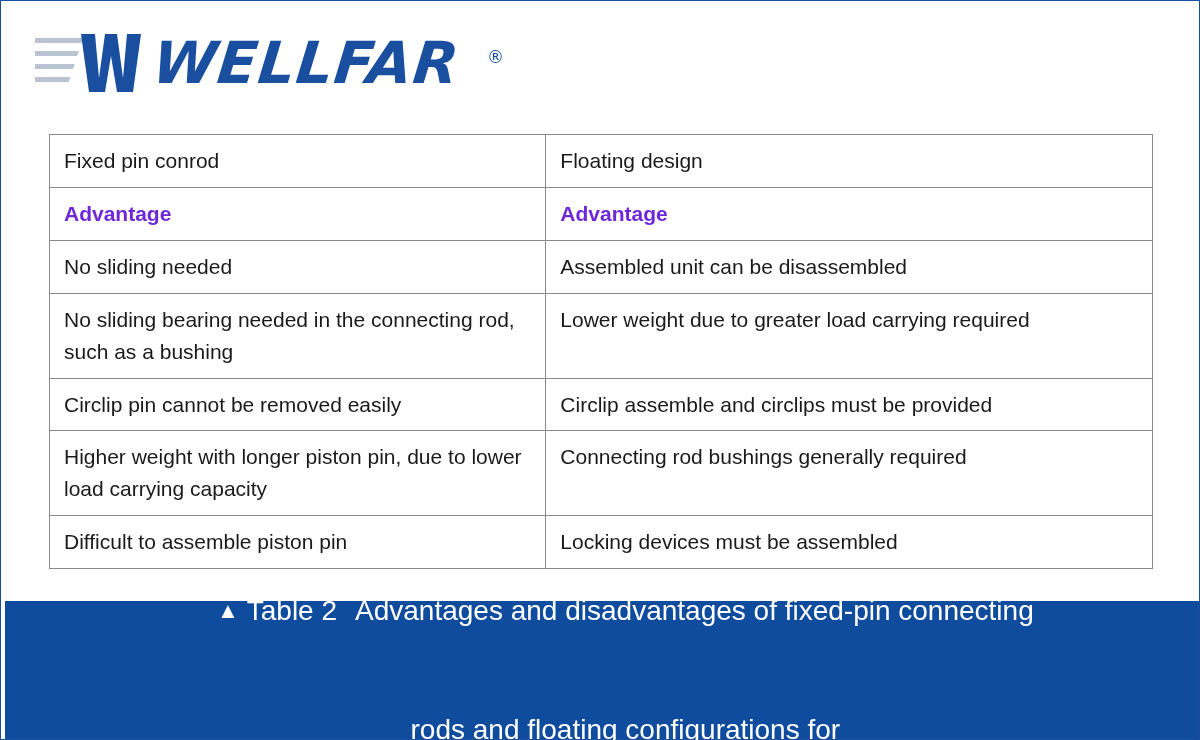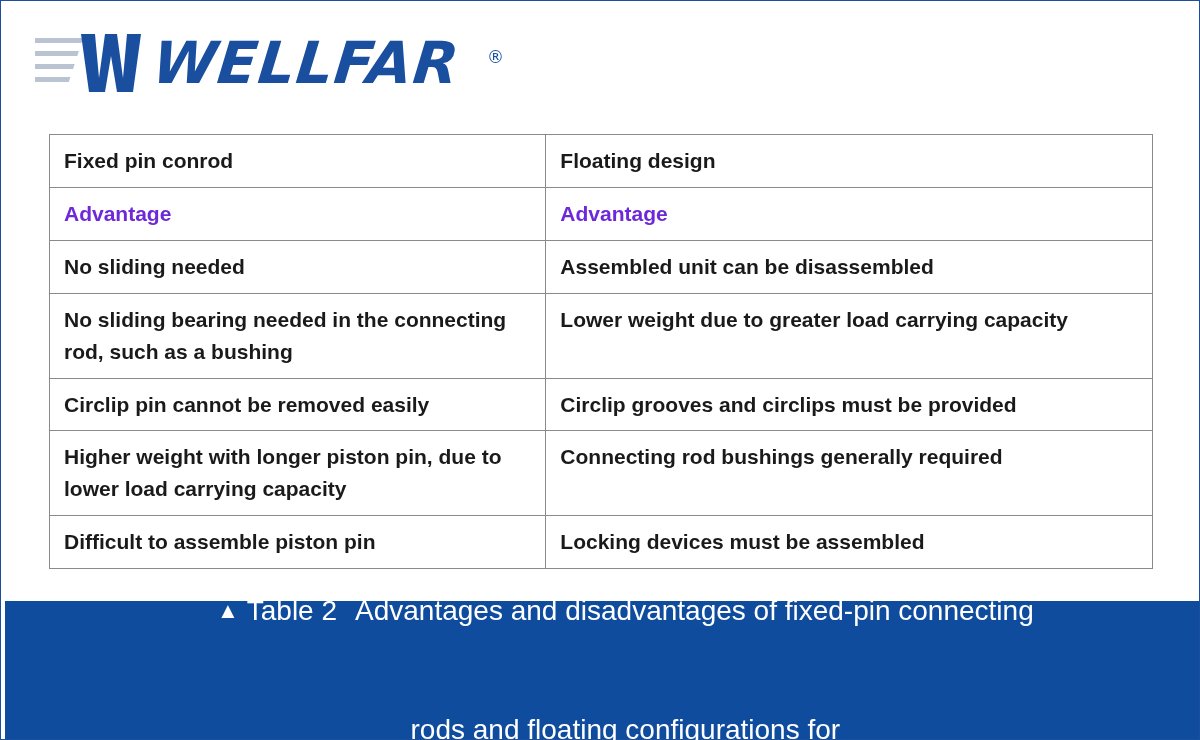--- a/index.html
+++ b/index.html
@@ -70,21 +70,20 @@
     table-layout: fixed;
   }
   table.cmp td {
     border: 1px solid #8a8a8a;
     padding: 10px 14px;
     font-size: 21px;
     line-height: 1.52;
     color: #1a1a1a;
     vertical-align: top;
     font-family: "Liberation Sans", sans-serif;
-    font-weight: bold;
   }
   table.cmp td.head {
     color: #6d28d9;
     font-weight: bold;
   }
   table.cmp td.tall {
     height: 58px;
   }
   col.c1 { width: 45%; }
   col.c2 { width: 55%; }
@@ -159,25 +158,25 @@
         <tr>
           <td class="head">Advantage</td>
           <td class="head">Advantage</td>
         </tr>
         <tr>
           <td>No sliding needed</td>
           <td>Assembled unit can be disassembled</td>
         </tr>
         <tr>
           <td class="tall">No sliding bearing needed in the connecting rod, such as a bushing</td>
-          <td class="tall">Lower weight due to greater load carrying capacity</td>
+          <td class="tall">Lower weight due to greater load carrying required</td>
         </tr>
         <tr>
           <td>Circlip pin cannot be removed easily</td>
-          <td>Circlip grooves and circlips must be provided</td>
+          <td>Circlip assemble and circlips must be provided</td>
         </tr>
         <tr>
           <td class="tall">Higher weight with longer piston pin, due to lower load carrying capacity</td>
           <td class="tall">Connecting rod bushings generally required</td>
         </tr>
         <tr>
           <td>Difficult to assemble piston pin</td>
           <td>Locking devices must be assembled</td>
         </tr>
       </tbody>

